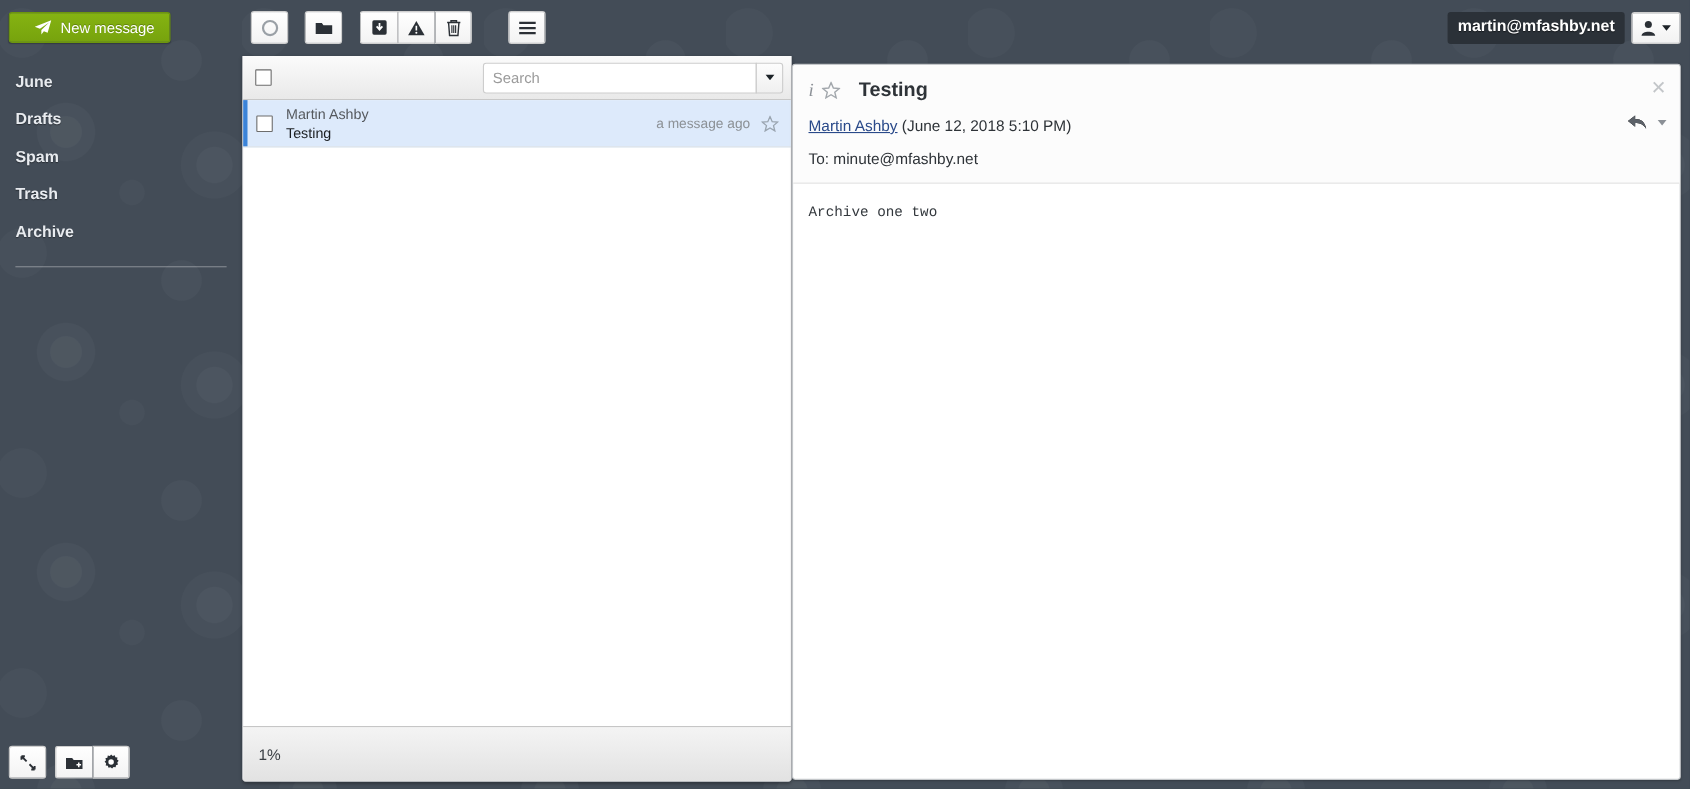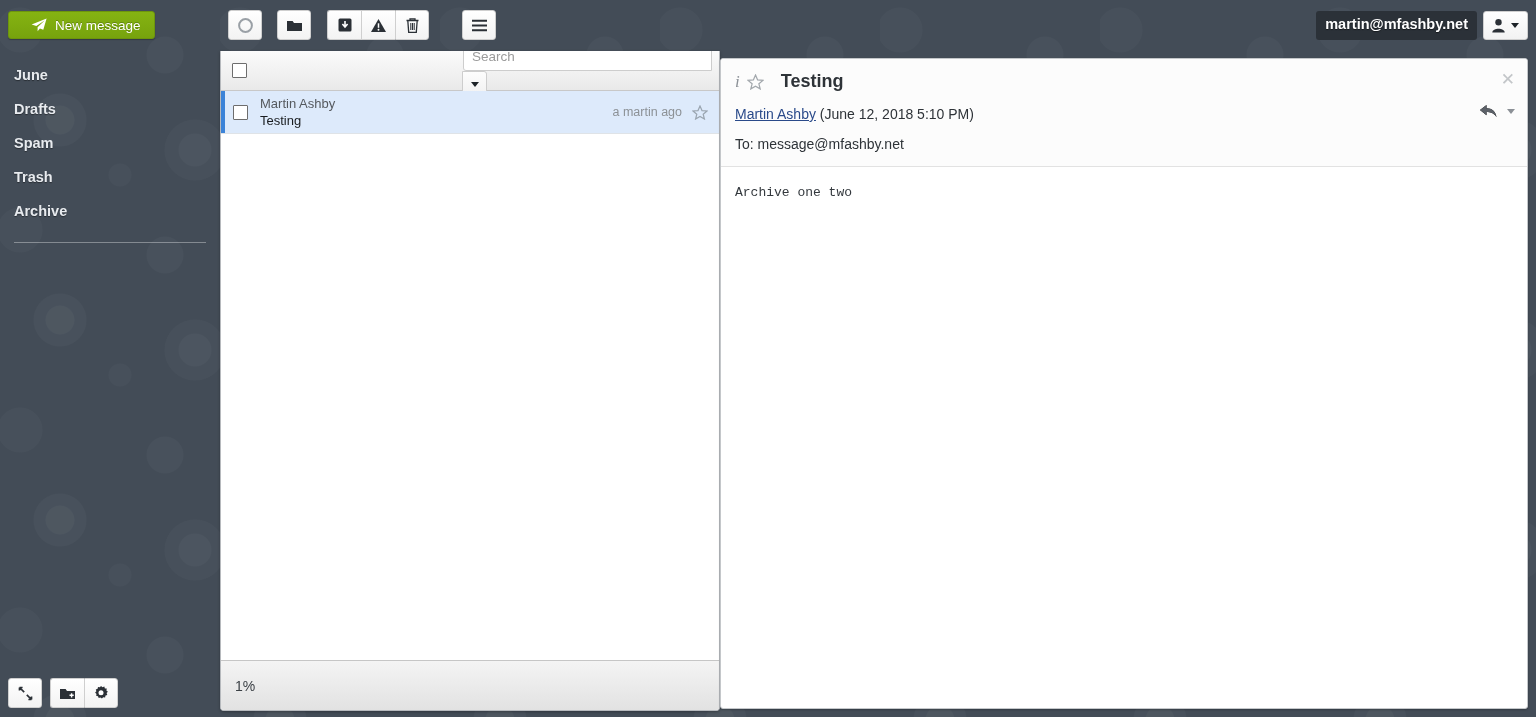--- a/index.html
+++ b/index.html
@@ -89,21 +89,21 @@
   }
   .list-header {
     height: 40px; background: linear-gradient(#fbfbfb, #e9e9e9);
     border-bottom: 1px solid #c8c8c8;
     display: flex; align-items: center; padding: 0 7px 0 11px;
   }
   .chk {
     width: 15px; height: 15px; background: #fff; border: 1px solid #6d6d6d;
     border-radius: 1px; cursor: pointer; flex: none;
   }
-  .search-wrap { margin-left: auto; display: flex; flex-direction: column; }
+  .search-wrap { margin-left: auto; display: flex; }
   .search-input {
     width: 249px; height: 28px; border: 1px solid #cdcdcd; border-radius: 3px 0 0 3px;
     padding: 0 8px; font-size: 13.5px; color: #333; outline: none;
     font-family: "Liberation Sans", sans-serif; background: #fff;
   }
   .search-input::placeholder { color: #9b9b9b; }
   .search-caret-btn {
     width: 25px; height: 28px; margin-left: -1px;
     background: linear-gradient(#fdfdfd, #f0f0f0);
     border: 1px solid #cdcdcd; border-radius: 0 3px 3px 0;
@@ -285,21 +285,21 @@
       </div>
     </div>
 
     <div class="msg-row selected">
       <div class="chk"></div>
       <div class="msg-texts">
         <span class="msg-from">Martin Ashby</span>
         <span class="msg-subject">Testing</span>
       </div>
       <div class="msg-meta">
-        <span class="msg-time">a martin ago</span>
+        <span class="msg-time">a message ago</span>
         <svg width="16" height="15" viewBox="0 0 16 15">
           <path d="M8 1 L10 5.6 L15 6 L11.2 9.2 L12.4 14 L8 11.4 L3.6 14 L4.8 9.2 L1 6 L6 5.6 Z" fill="none" stroke="#9aa5b0" stroke-width="1.2"></path>
         </svg>
       </div>
     </div>
 
     <div class="list-status">
       <span>1%</span>
     </div>
   </div>
@@ -315,21 +315,21 @@
         <span class="view-title">Testing</span>
       </div>
 
       <span class="close-x">✕</span>
 
       <div class="sender-row">
         <span class="sender-link">Martin Ashby</span>
         <span>(June 12, 2018 5:10 PM)</span>
       </div>
 
-      <div class="to-row">To: message@mfashby.net</div>
+      <div class="to-row">To: minute@mfashby.net</div>
 
       <div class="reply-tools">
         <svg width="19" height="16" viewBox="0 0 19 16">
           <path d="M7.5 2 L7.5 5.2 C13 5.2 16.5 8 17.5 14 C14.5 9.6 11.5 8.9 7.5 8.9 L7.5 12.2 L1 7.1 Z" fill="#5b6views"></path>
           <path d="M7.5 2 L7.5 5.2 C13 5.2 16.5 8 17.5 14 C14.5 9.6 11.5 8.9 7.5 8.9 L7.5 12.2 L1 7.1 Z" fill="#5c6168"></path>
         </svg>
         <span class="mini-caret"></span>
       </div>
     </div>
 

